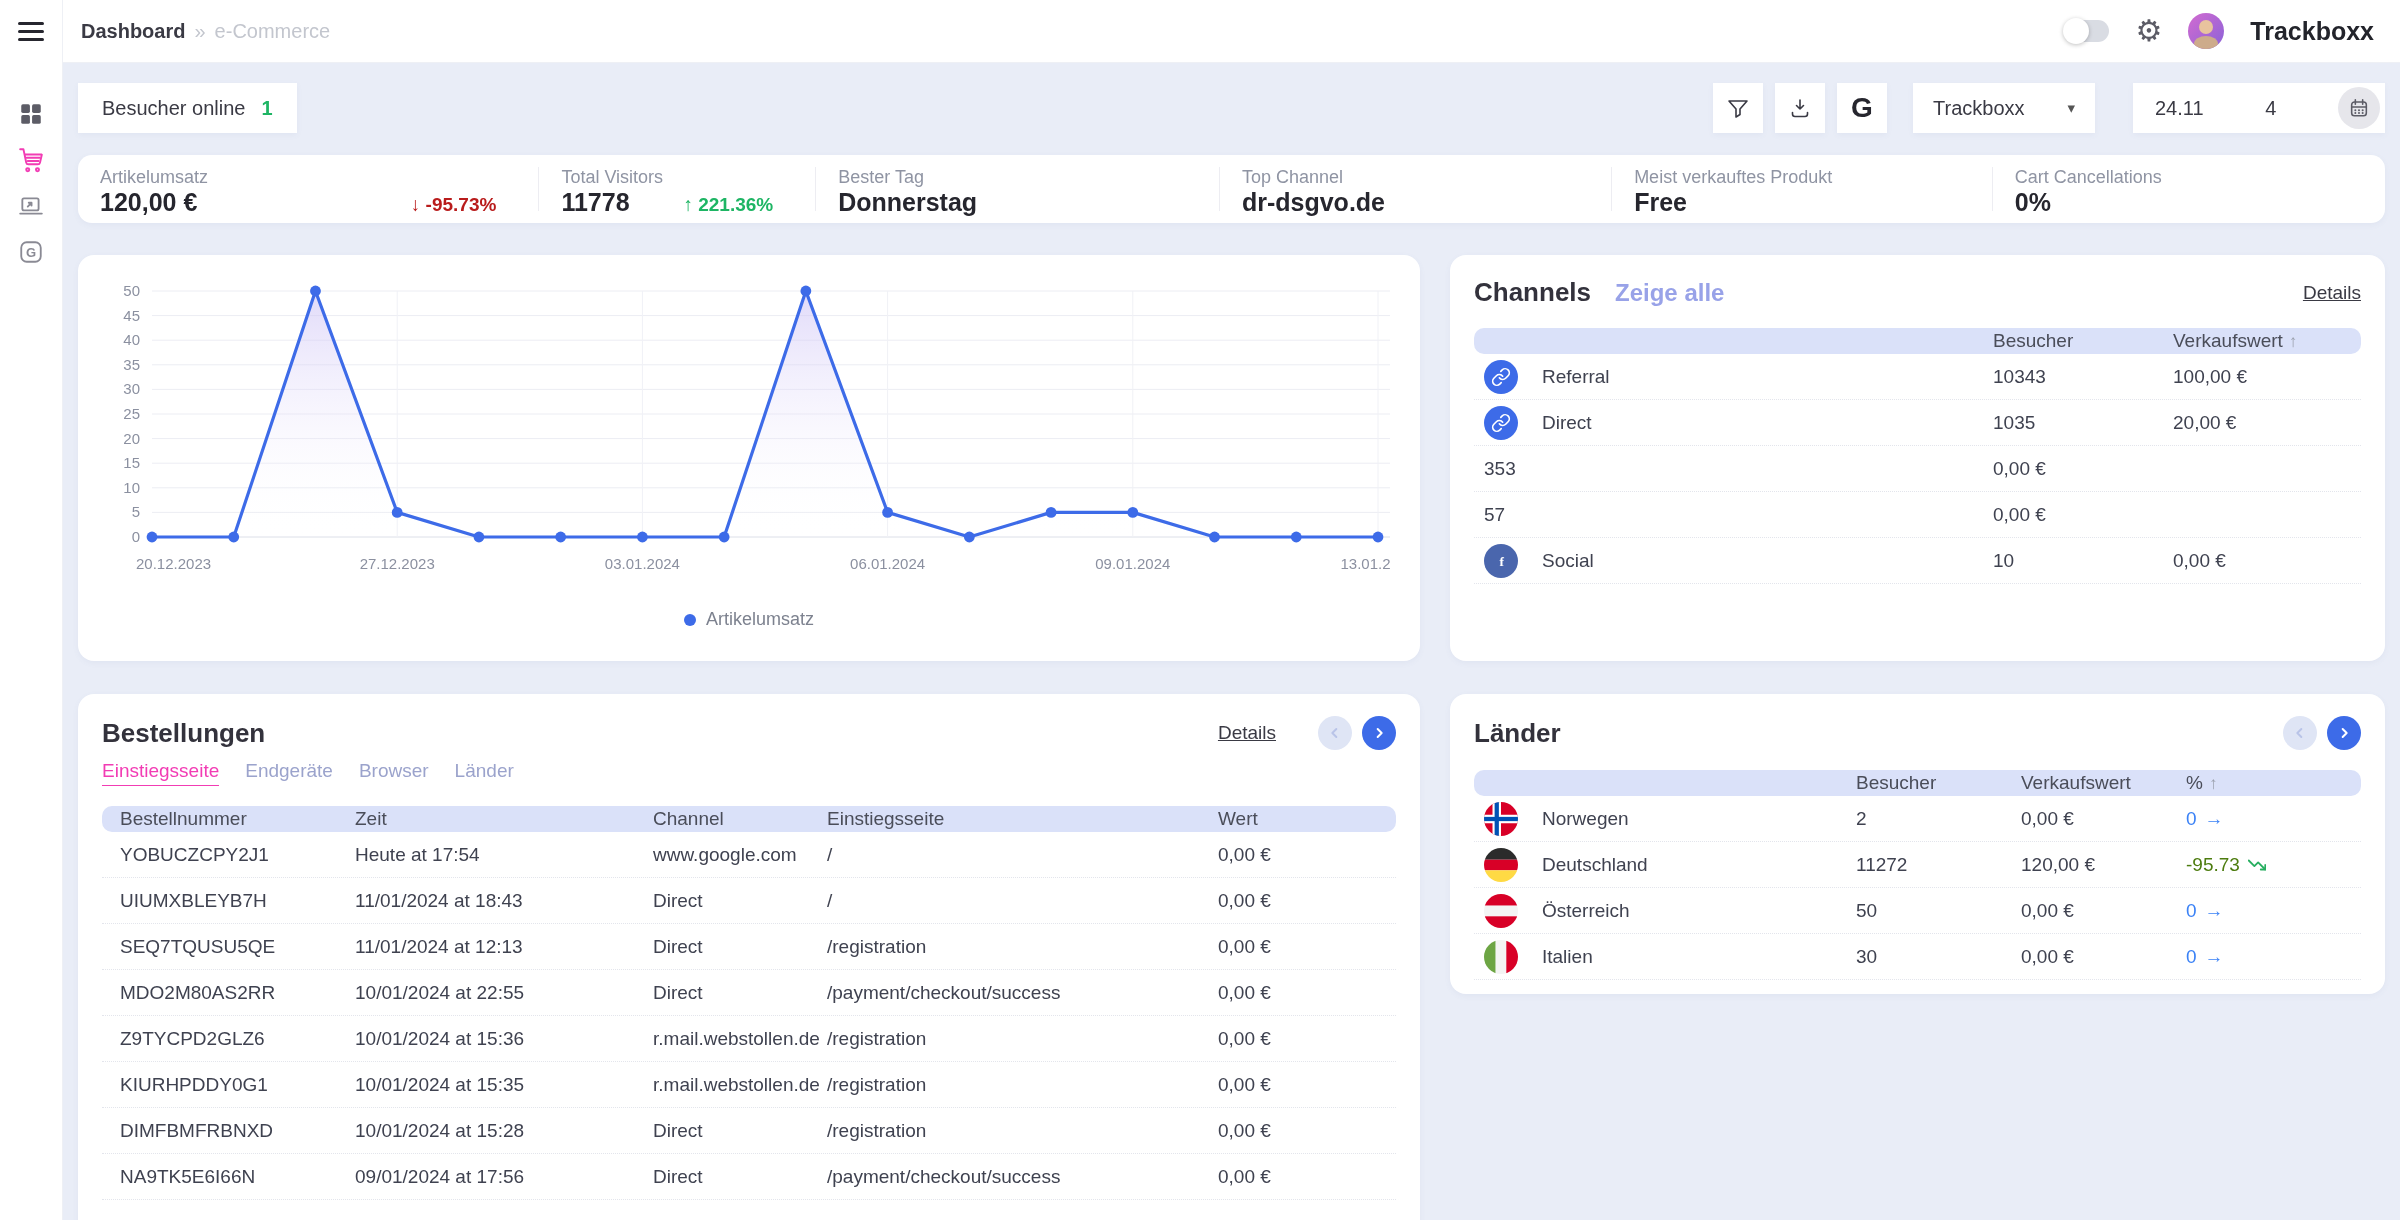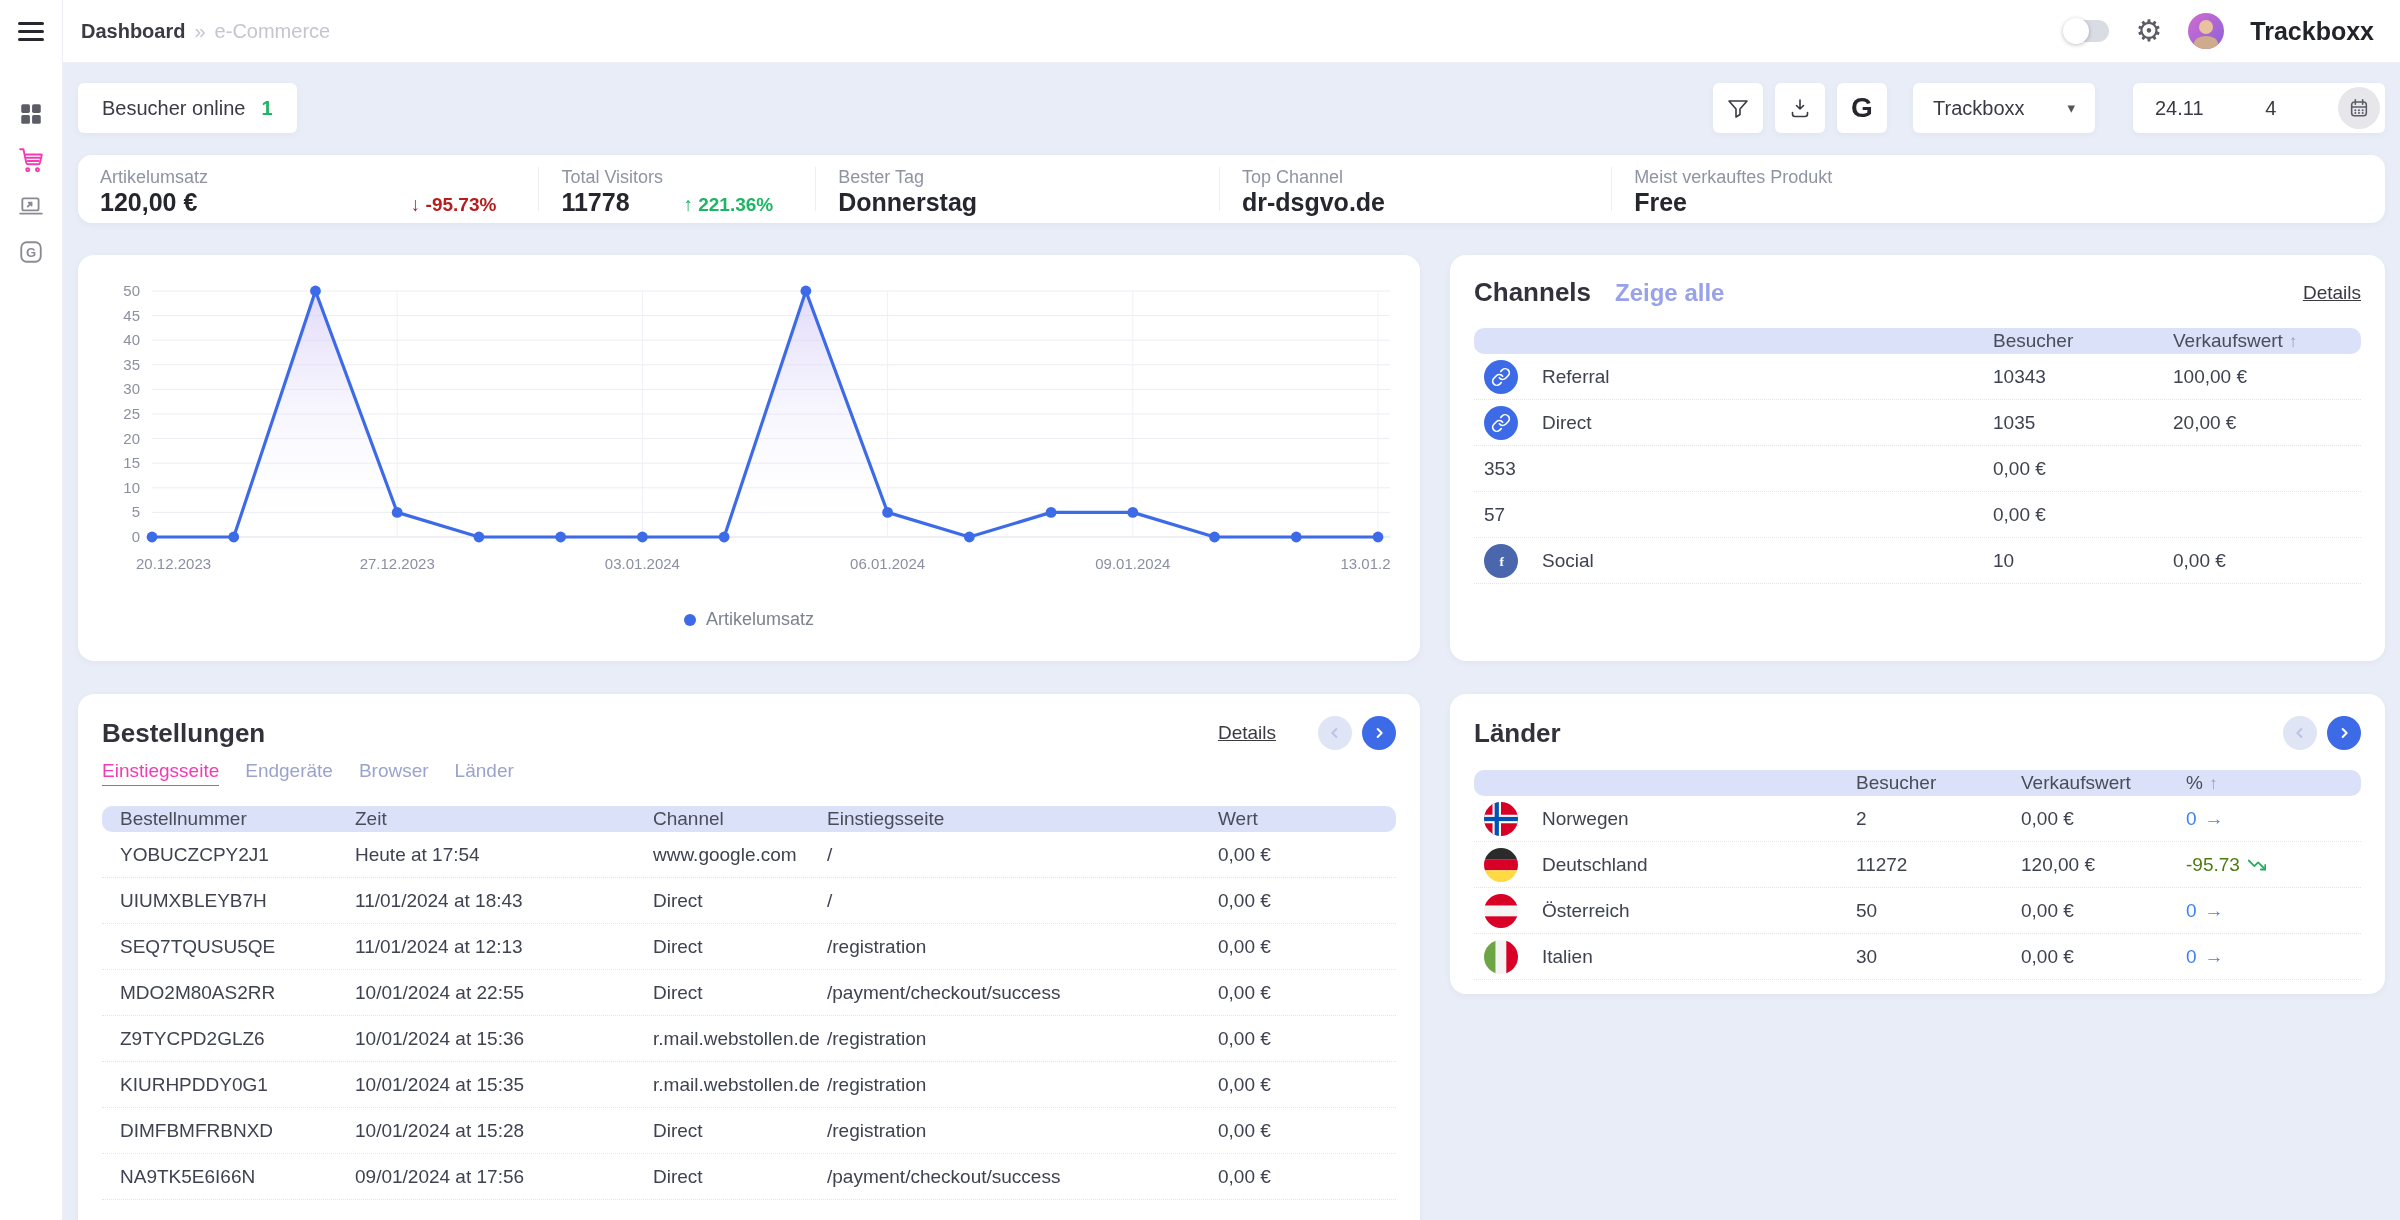--- a/index.html
+++ b/index.html
@@ -26,21 +26,21 @@
   .gear { font-size:30px; color:#5C5C66; cursor:pointer; line-height:1; }
   .avatar { width:36px; height:36px; border-radius:50%; background:linear-gradient(135deg,#D36BD0 0%,#8A62D8 100%); position:relative; overflow:hidden; cursor:pointer; }
   .avatar:before { content:""; position:absolute; left:50%; top:7px; transform:translateX(-50%); width:14px; height:14px; border-radius:50%; background:#E8C39E; }
   .avatar:after { content:""; position:absolute; left:50%; top:23px; transform:translateX(-50%); width:24px; height:16px; border-radius:50% 50% 0 0; background:#CDAB8B; }
   .brand { font-size:25px; font-weight:600; color:#23242B; }
 
   .content { padding:20px 15px 0 15px; }
 
   
   .toolrow { display:flex; align-items:center; }
-  .pill { background:#fff; border-radius:6px; height:50px; display:flex; align-items:center; box-shadow:0 2px 6px rgba(80,95,150,.06);text-align:center; }
+  .pill { background:#fff; border-radius:0; height:50px; display:flex; align-items:center; box-shadow:0 2px 6px rgba(80,95,150,.06);text-align:center; }
   .visitors { padding:0 24px; gap:16px; font-size:20px; color:#3A3A44; cursor:pointer; }
   .visitors b { color:#1EB564; font-weight:bold; }
   .toolrow .right { margin-left:auto; display:flex; align-items:center; gap:12px; }
   .sqbtn { width:50px; height:50px; justify-content:center; cursor:pointer; }
   .sqbtn svg { width:24px; height:24px; }
   .sqbtn .gletter { font-size:28px; font-weight:bold; color:#26262E; }
   .select { width:182px; padding:0 20px; justify-content:space-between; font-size:20px; color:#3A3A44; cursor:pointer; margin-left:14px; }
   .select .caret { color:#555; font-size:15px; }
   .datebox { width:252px; padding:0 5px 0 22px; justify-content:space-between; font-size:20px; color:#3A3A44; cursor:pointer; margin-left:26px; }
   .calbtn { width:42px; height:42px; border-radius:50%; background:#E6E6EB; display:flex; align-items:center; justify-content:center; cursor:pointer; }
@@ -225,20 +225,26 @@
         <div class="kpi" style="width: 17%;">
           <span class="lbl">Top Channel</span>
     <span class="vrow">
             <span class="val">dr-dsgvo.de</span>
           </span>
         </div>
         <div class="kpi" style="width: 16.5%;">
           <span class="lbl">Meist verkauftes Produkt</span>
     <span class="vrow">
             <span class="val">Free</span>
+          </span>
+        </div>
+        <div class="kpi" style="width: 17%;">
+          <span class="lbl">Cart Cancellations</span>
+    <span class="vrow">
+            <span class="val">0%</span>
           </span>
         </div>
       </div>
 
     <div class="grid2">
       <div class="card col-left chartcard">
         <svg id="linechart" width="1282" height="322" viewBox="0 0 1282 322">
             <defs>
               <linearGradient id="ag" x1="0" y1="0" x2="0" y2="1">
                 <stop offset="0%" stop-color="#C9BDF5" stop-opacity="0.55"></stop>

